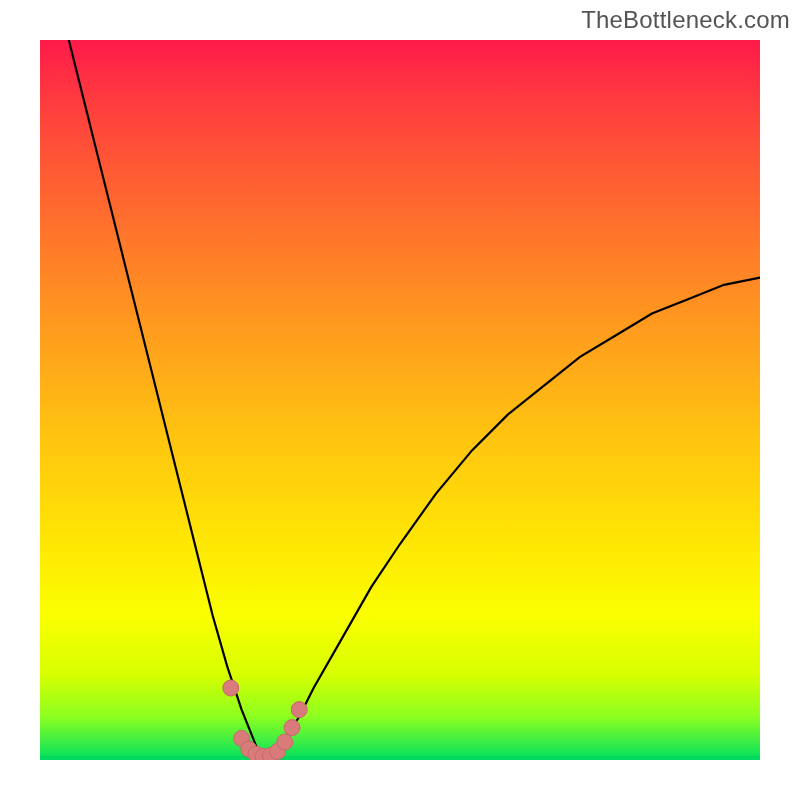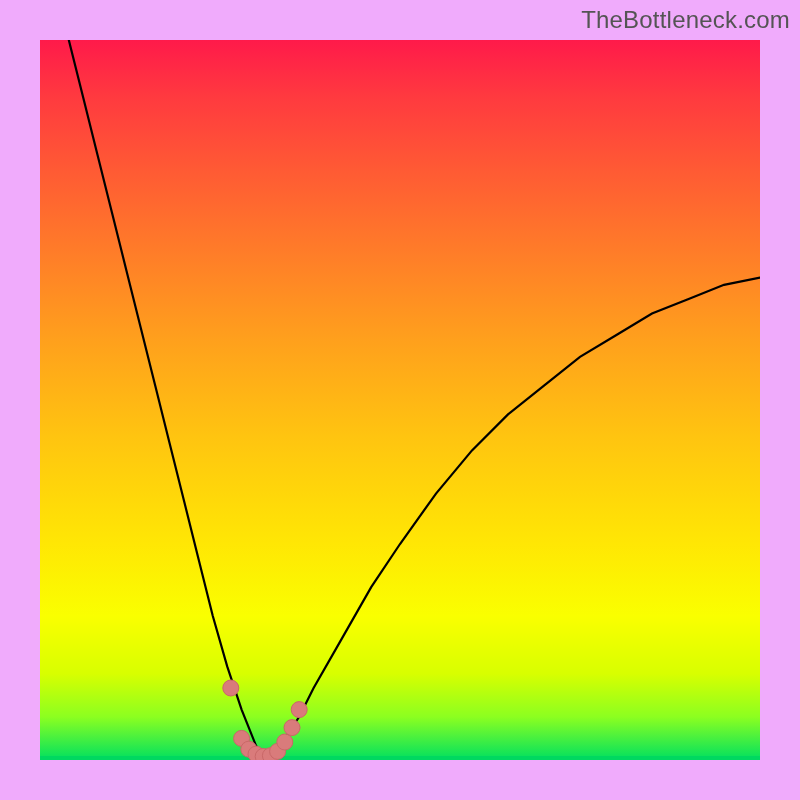--- a/index.html
+++ b/index.html
@@ -1,17 +1,17 @@
 <!DOCTYPE html>
 <html><head>
 <meta charset="utf-8">
 <style>
   * { margin: 0; padding: 0; box-sizing: border-box; }
   html, body { width: 800px; height: 800px; overflow: hidden; background: #000; }
-  .container { width: 800px; height: 800px; position: relative; background: #f0abfc; }
+  .container { width: 800px; height: 800px; position: relative; background: #ffffff; }
   .watermark {
     position: absolute;
     top: 6px;
     right: 10px;
     font-family: Arial, Helvetica, sans-serif;
     font-size: 24px;
     font-weight: 500;
     color: #545454;
     letter-spacing: 0.2px;
     z-index: 10;

